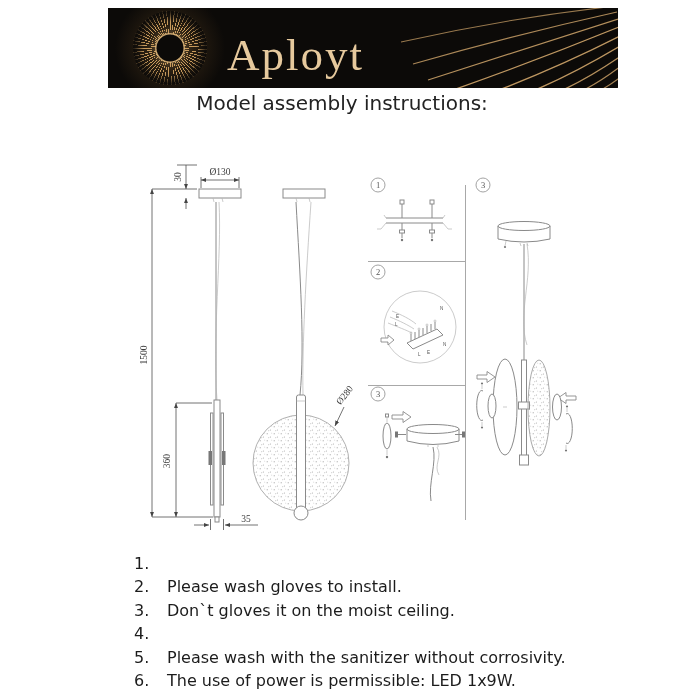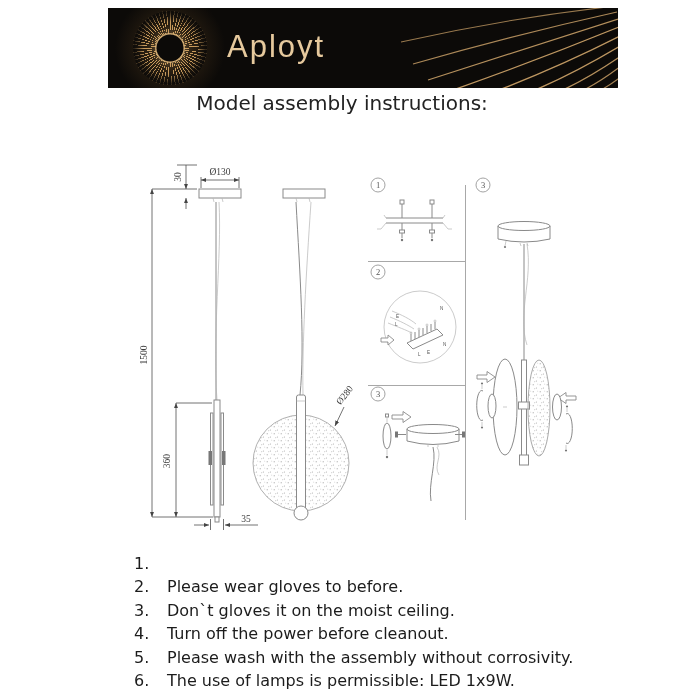--- a/index.html
+++ b/index.html
@@ -9,22 +9,22 @@
   .banner{position:absolute;left:108px;top:8px;width:510px;height:80px;
           background:radial-gradient(circle at 62px 40px, rgba(125,90,45,.30) 0 18px, rgba(0,0,0,0) 55px),#0c0a08;
           overflow:hidden;}
   .sunburst{position:absolute;left:25px;top:3px;width:74px;height:74px;border-radius:50%;
           background:repeating-conic-gradient(#c79a5c 0deg 1.6deg, rgba(0,0,0,0) 1.6deg 6.1deg);}
   .sunburst::before{content:"";position:absolute;inset:0;border-radius:50%;
           background:radial-gradient(circle, rgba(12,10,8,0) 0 50%, #0c0a08 72%);}
   .sunburst::after{content:"";position:absolute;left:50%;top:50%;width:27px;height:27px;
           transform:translate(-50%,-50%);border-radius:50%;background:#0c0a08;
           box-shadow:0 0 0 1.5px rgba(224,185,125,.8), 0 0 9px 2px rgba(224,185,125,.35);}
-  .brand{position:absolute;left:119px;top:21px;font-size:31px;letter-spacing:2px;
-          color:#e6c99d;font-family:Liberation Sans, sans-serif;}
+  .brand{position:absolute;left:119px;top:21px;font-size:45px;letter-spacing:2px;
+          color:#e6c99d;font-family:Liberation Serif, serif;}
   .rays{position:absolute;inset:0;}
   
   .title{position:absolute;left:0;top:94px;width:684px;text-align:center;
          font-size:20px;line-height:19px;color:#222;}
   
   .draw{position:absolute;left:0;top:145px;}
   .s{stroke:#8a8a8a;fill:none;stroke-width:1;}
   .sw{stroke:#8a8a8a;fill:#ffffff;stroke-width:1;}
   .s2{stroke:#b5b5b5;fill:none;stroke-width:.7;}
   .d{stroke:#4f4f4f;fill:none;stroke-width:.8;}
@@ -237,33 +237,32 @@
         <circle cx="566" cy="305.5" r="1.1" fill="#777"></circle>
     </g>
   </svg>
 
   <div class="list">
     <div class="row">
       <span class="num">1.</span>
     </div>
     <div class="row">
       <span class="num">2.</span>
-      <span>Please wear gloves to before.</span>
+      <span>Please wash gloves to install.</span>
     </div>
     <div class="row">
       <span class="num">3.</span>
       <span>Don`t gloves it on the moist ceiling.</span>
     </div>
     <div class="row">
       <span class="num">4.</span>
-      <span>Turn off the power before cleanout.</span>
     </div>
     <div class="row">
       <span class="num">5.</span>
-      <span>Please wash with the assembly without corrosivity.</span>
+      <span>Please wash with the sanitizer without corrosivity.</span>
     </div>
     <div class="row">
       <span class="num">6.</span>
-      <span>The use of lamps is permissible: LED 1x9W.</span>
+      <span>The use of power is permissible: LED 1x9W.</span>
     </div>
   </div>
 
 </div>
 
 </body></html>

